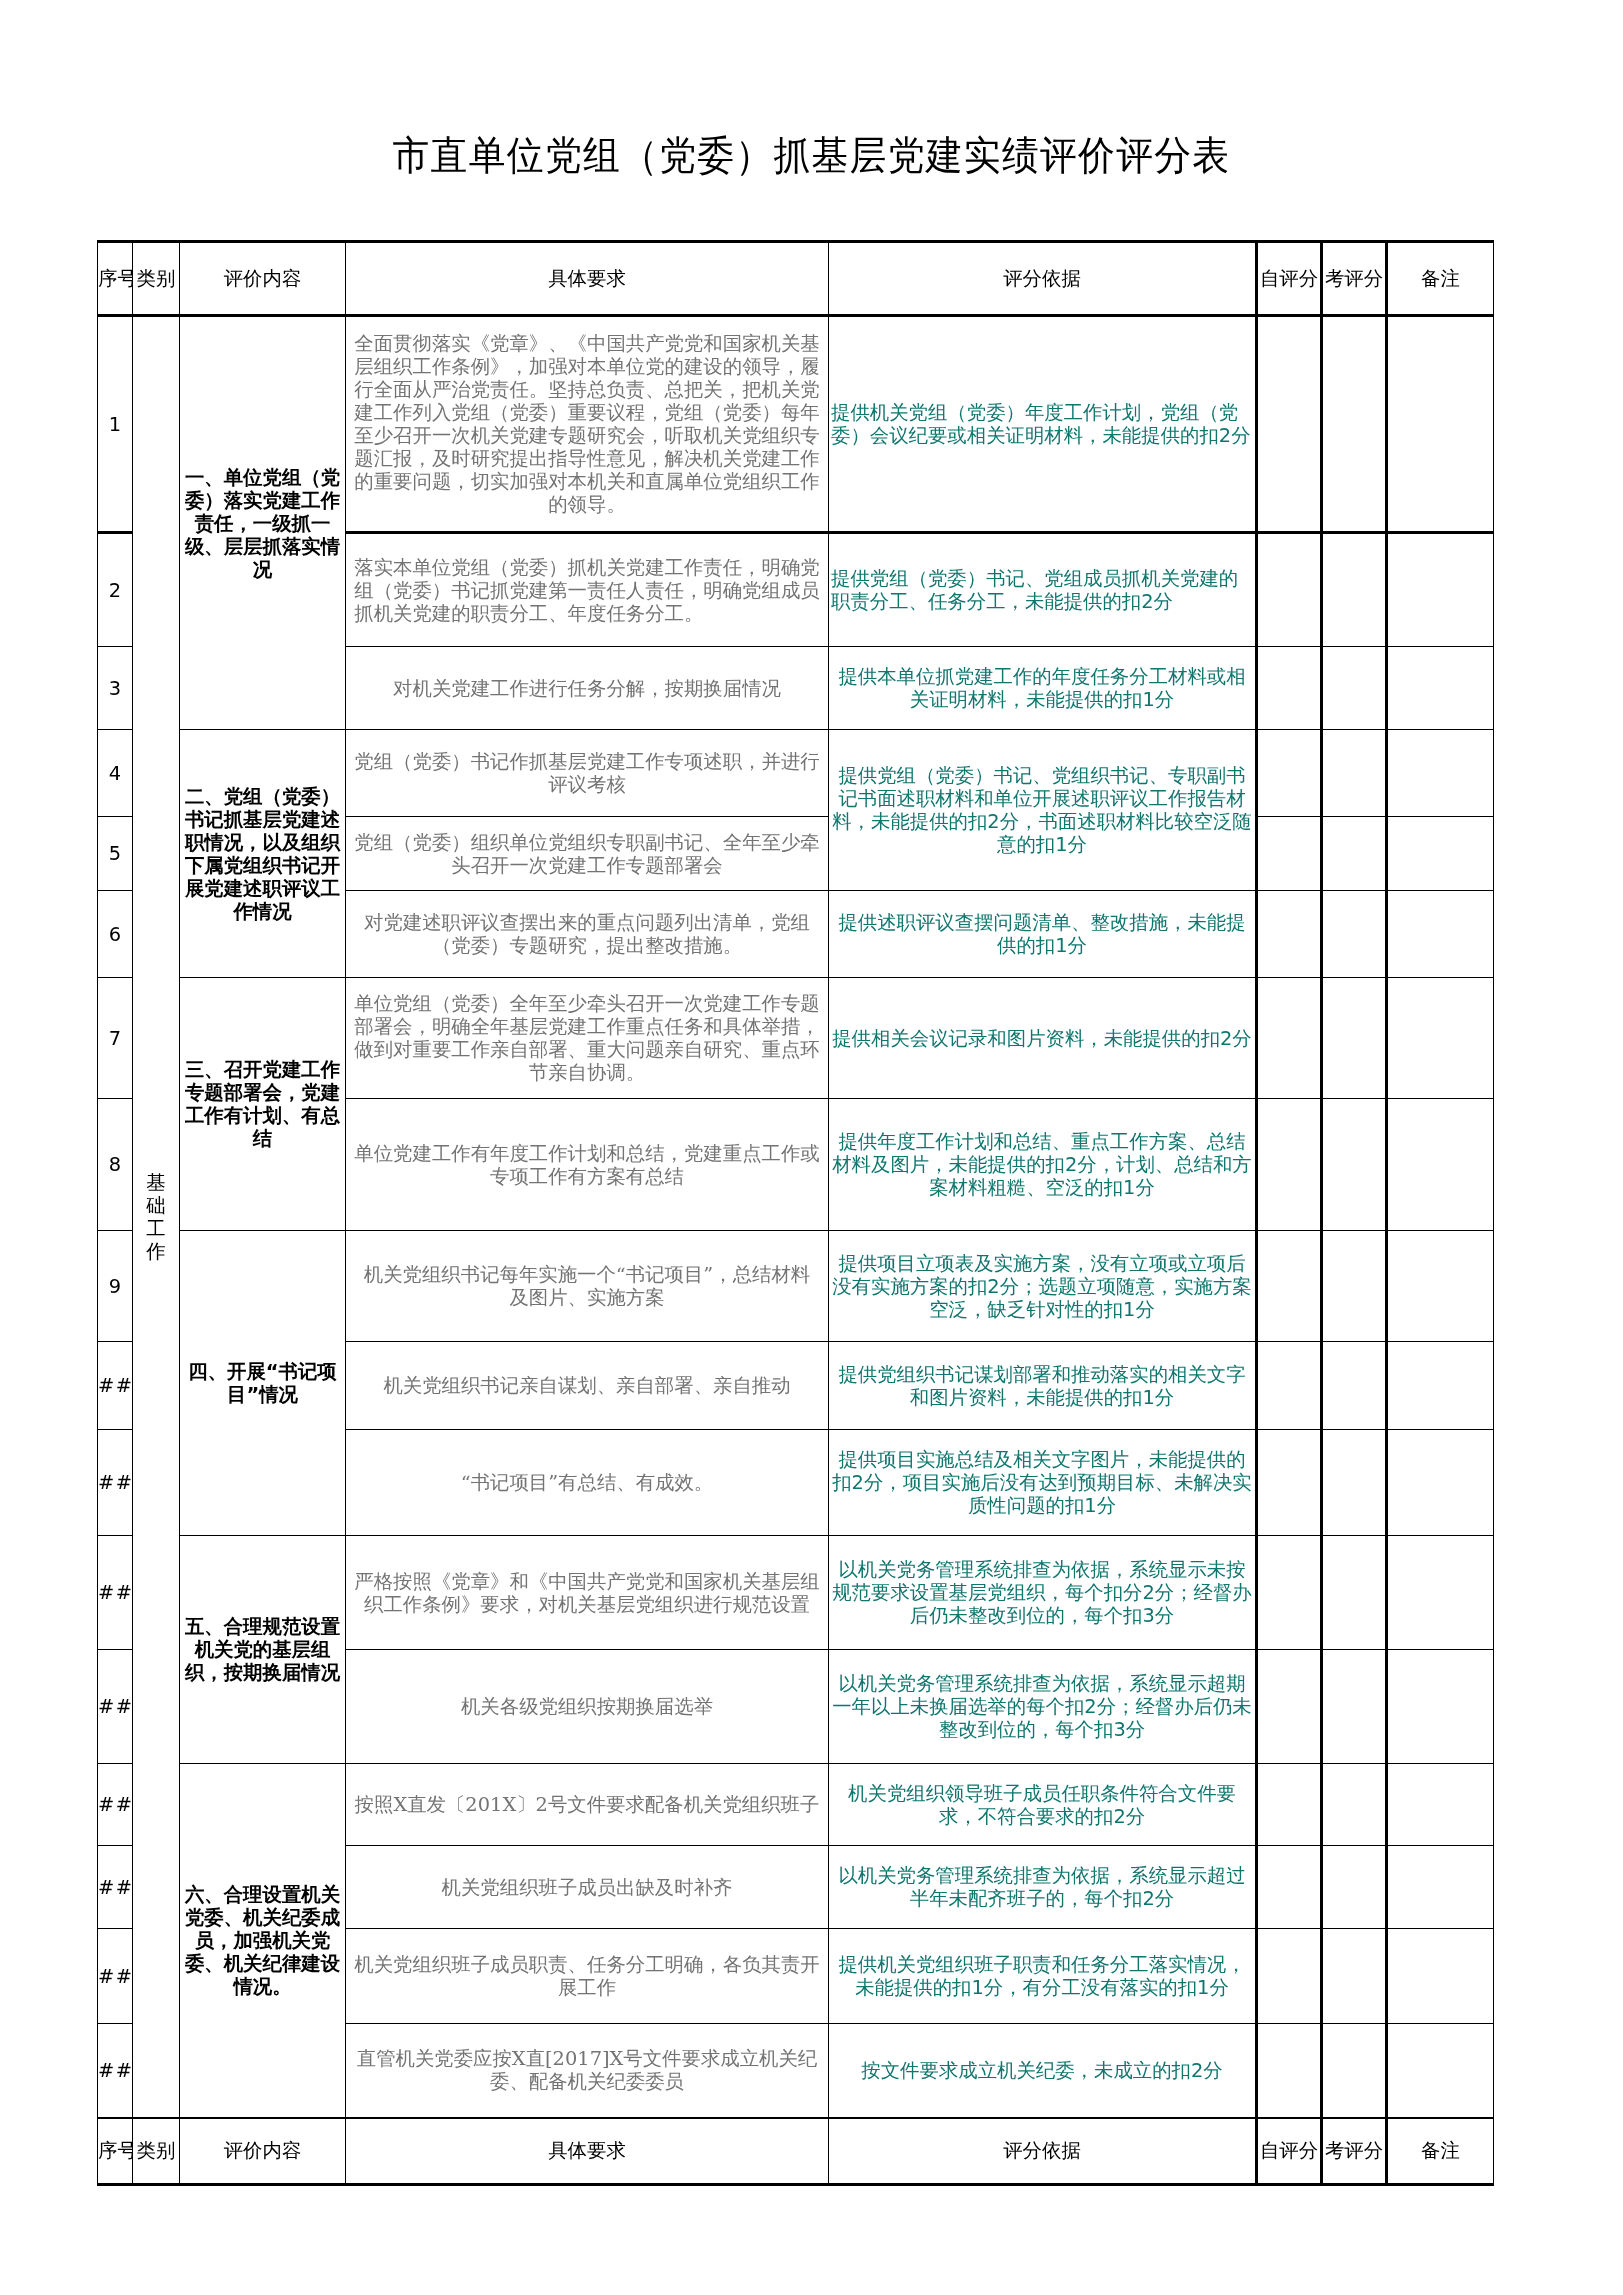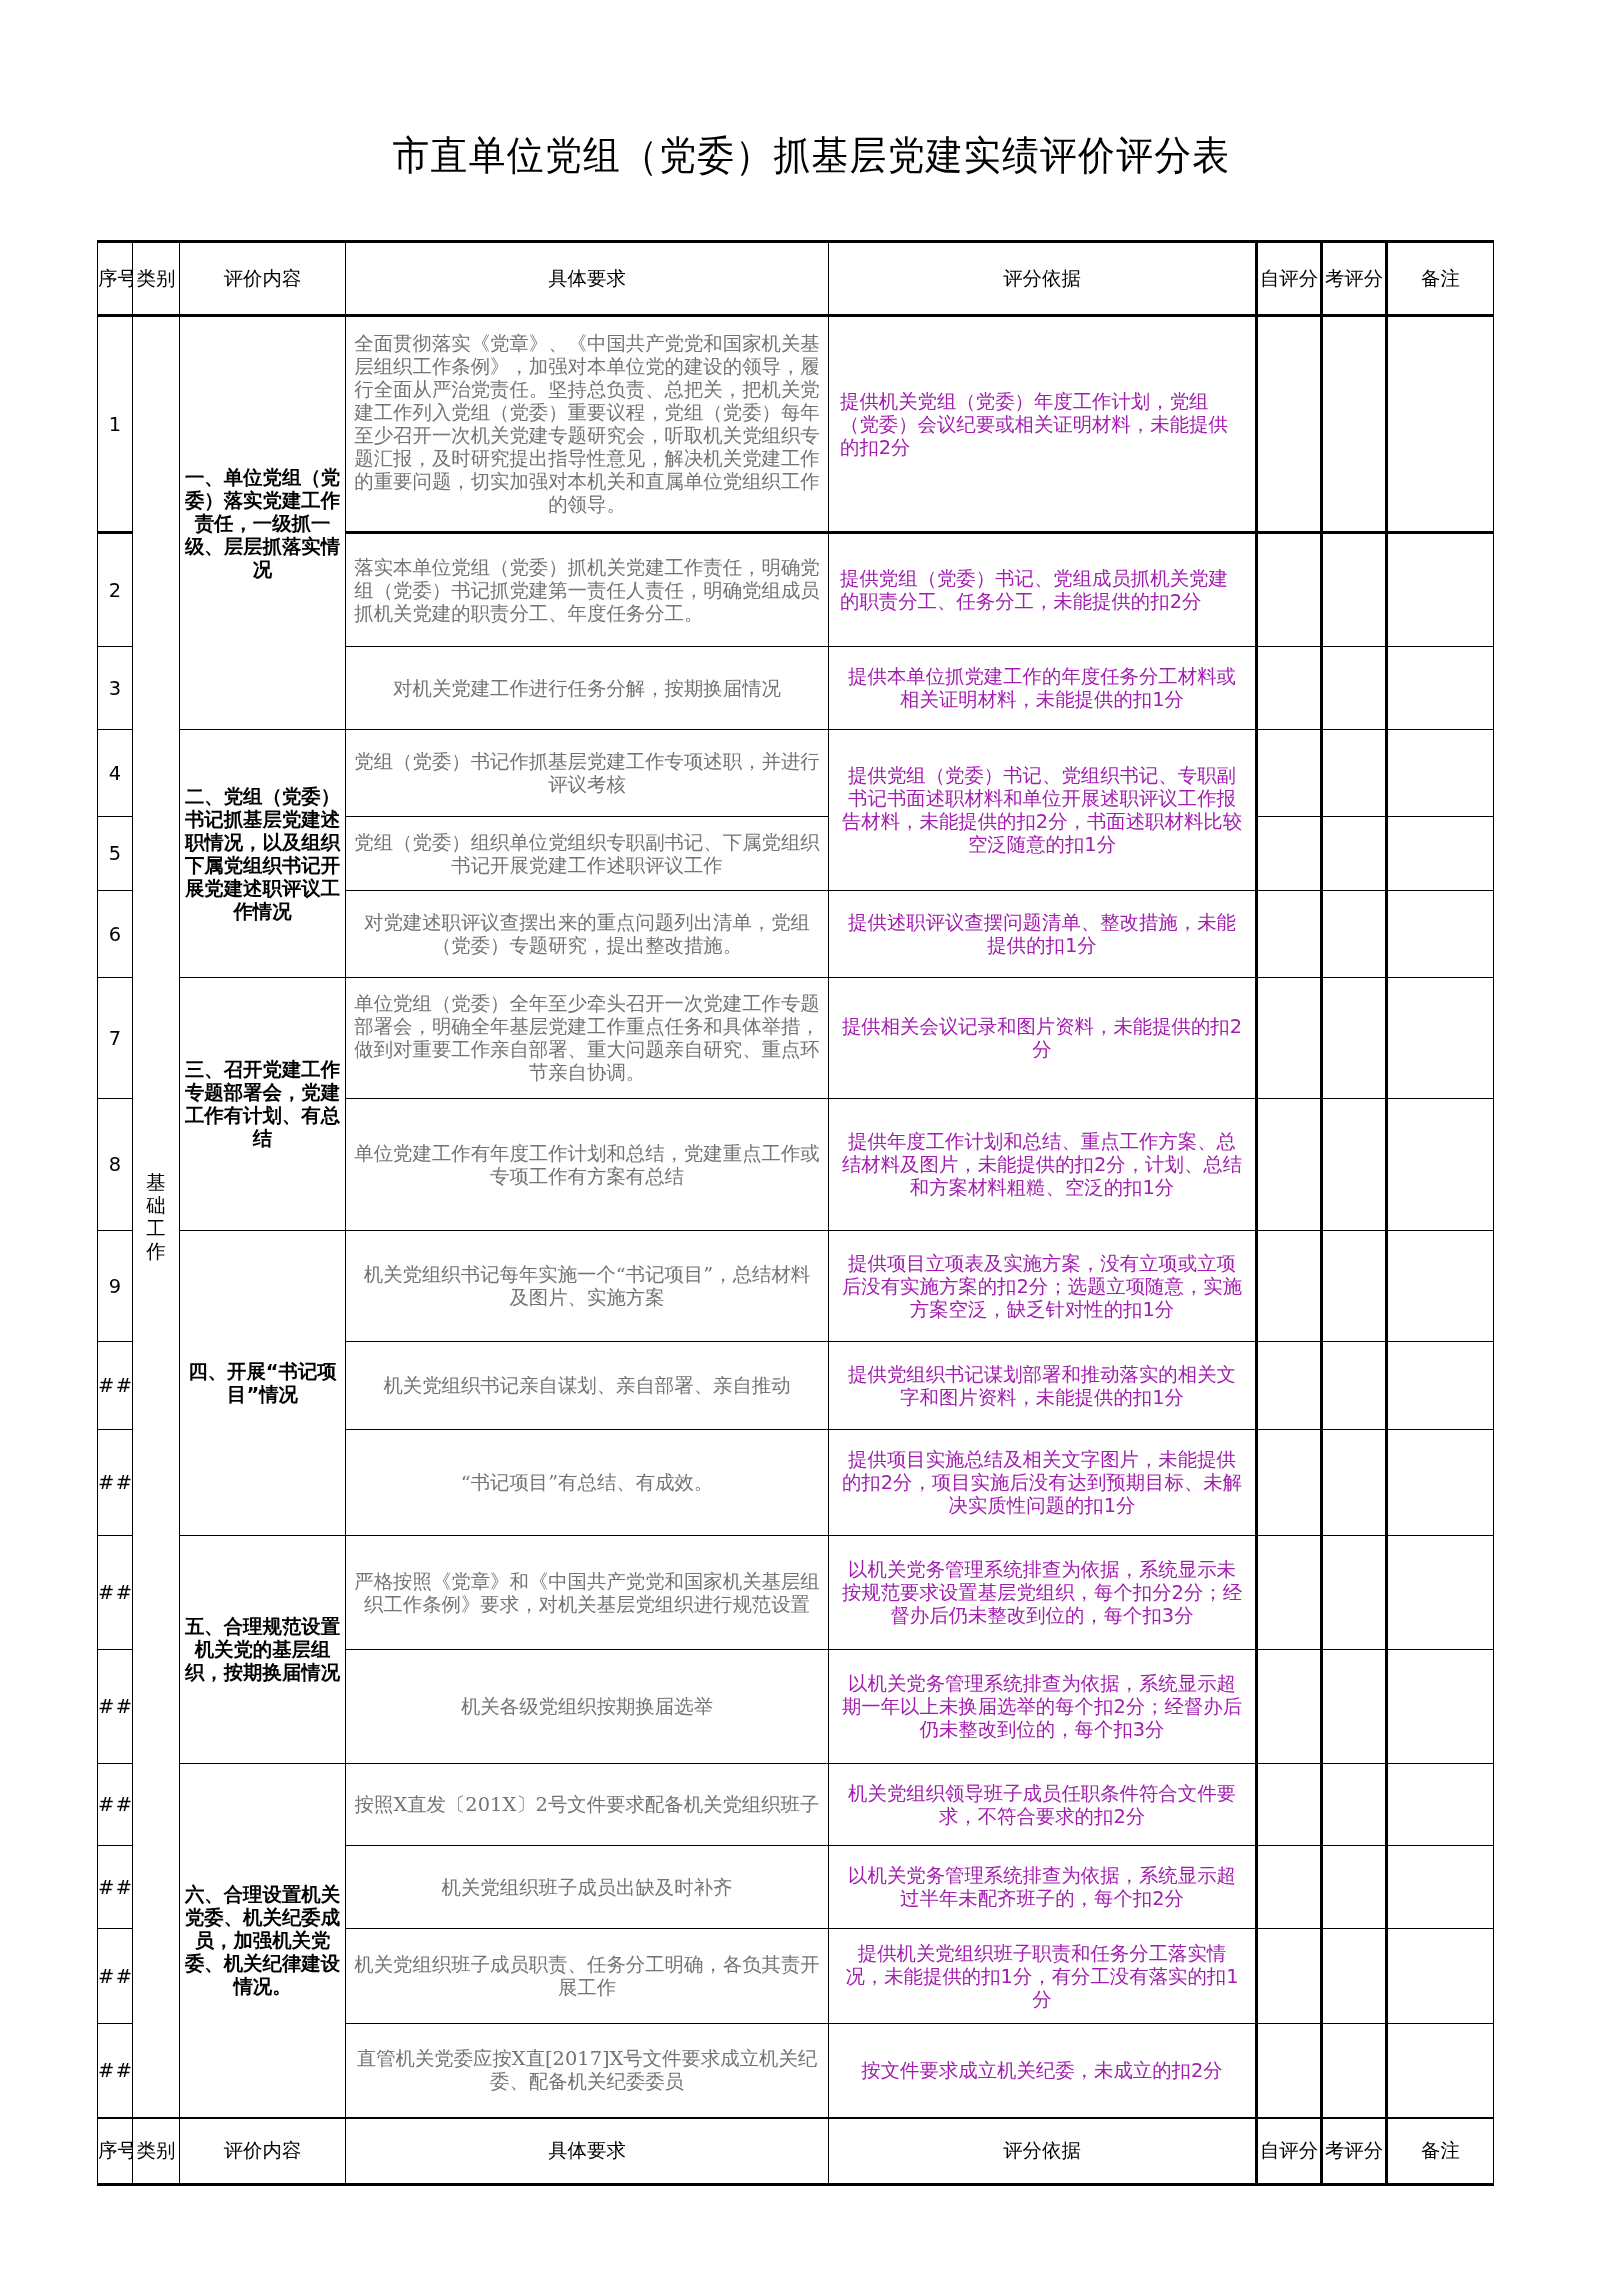--- a/index.html
+++ b/index.html
@@ -8,21 +8,21 @@
   table.grid { position:absolute; left:97px; top:214px; border-collapse:collapse; table-layout:fixed; width:1395px;margin-top:26px; }
   table.grid td { border:1.4px solid #000; padding:0 5.6px; vertical-align:middle; text-align:center; font-size:19.4px; line-height:23px; overflow:hidden; }
   table.grid tr.hdr td { border-top:3.5px solid #000; border-bottom:3.5px solid #000; }
   table.grid tr.hdr-bottom td { border-top:2.8px solid #000; border-bottom:3.5px solid #000; }
   .hdr td { font-size:19.4px; }
   .seq { font-size:22px; padding:0 !important; white-space:nowrap; }
   .seq-v { writing-mode:horizontal-tb; font-size:19.4px; line-height:21px; }
   .cat { font-size:28px; line-height:58px; padding:0 !important; }
   .content { font-size:21px; line-height:23px; text-align:center; font-weight:bold; font-family:"DejaVu Sans", sans-serif; padding:0 2.8px !important; }
   .req { font-family:"DejaVu Serif", "Liberation Serif", serif; color:#737373; font-size:19.4px; line-height:23px; text-align:center; padding:0 8.3px !important; }
-  .basis { font-family:"DejaVu Sans", sans-serif; color:#a21caf; font-size:19px; line-height:23.6px; text-align:center; padding:0 11px !important; }
+  .basis { font-family:"DejaVu Sans", sans-serif; color:#0f766e; font-size:19px; line-height:23.6px; text-align:center; padding:0 2px !important; }
   .left { text-align:left !important; }
   .thickR { border-right:3.5px solid #000 !important; }
   .thickL { border-left:3.5px solid #000 !important; }
   .thickB { border-bottom:3.5px solid #000 !important; }
   .hash { overflow:hidden; text-align:right !important; letter-spacing:1.4px; font-size:21px; padding:0 !important; }
 </style>
 </head>
 <body>
 
 <div class="title">市直单位党组（党委）抓基层党建实绩评价评分表</div>
@@ -90,21 +90,21 @@
     <td class="content" rowspan="3">二、党组（党委）书记抓基层党建述职情况，以及组织下属党组织书记开展党建述职评议工作情况</td>
     <td class="req">党组（党委）书记作抓基层党建工作专项述职，并进行评议考核</td>
     <td class="basis thickR" rowspan="2">提供党组（党委）书记、党组织书记、专职副书记书面述职材料和单位开展述职评议工作报告材料，未能提供的扣2分，书面述职材料比较空泛随意的扣1分</td>
     <td></td>
     <td class="thickL"></td>
     <td class="thickL"></td>
   </tr>
 
   <tr style="height:74px">
     <td class="seq">5</td>
-    <td class="req">党组（党委）组织单位党组织专职副书记、下属党组织书记开展党建工作述职评议工作</td>
+    <td class="req">党组（党委）组织单位党组织专职副书记、全年至少牵头召开一次党建工作专题部署会</td>
     <td></td>
     <td class="thickL"></td>
     <td class="thickL"></td>
   </tr>
 
   <tr style="height:87px">
     <td class="seq">6</td>
     <td class="req">对党建述职评议查摆出来的重点问题列出清单，党组（党委）专题研究，提出整改措施。</td>
     <td class="basis thickR">提供述职评议查摆问题清单、整改措施，未能提供的扣1分</td>
     <td></td>

